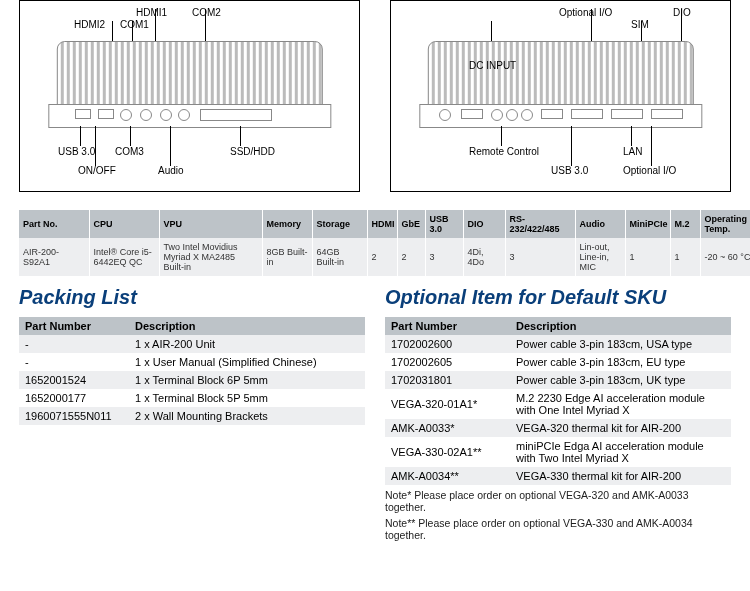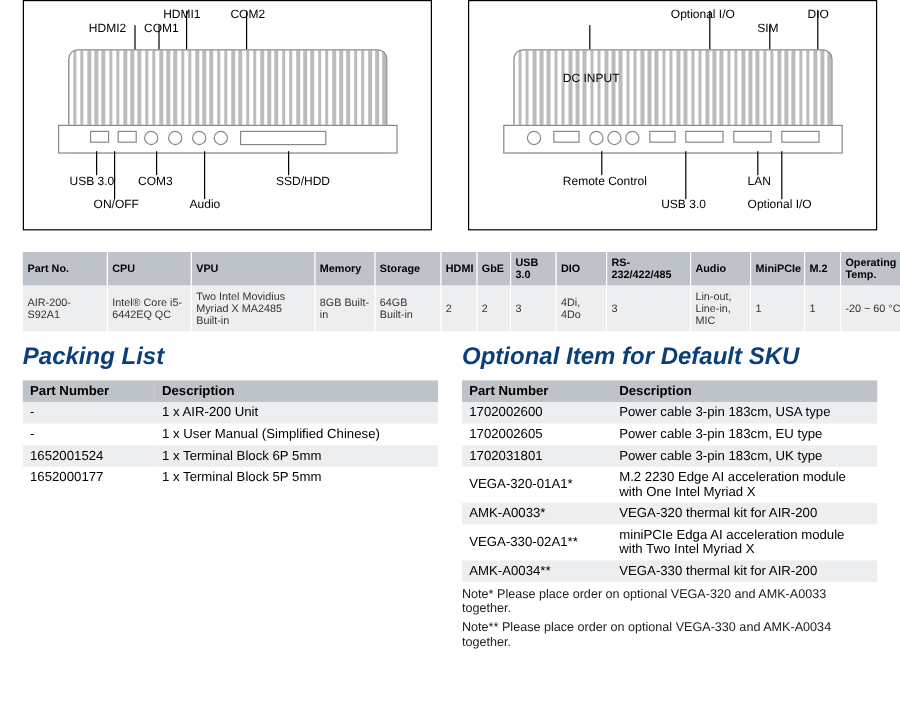--- a/index.html
+++ b/index.html
@@ -284,20 +284,24 @@
               <td>1 x User Manual (Simplified Chinese)</td>
             </tr>
         <tr>
               <td>1652001524</td>
               <td>1 x Terminal Block 6P 5mm</td>
             </tr>
         <tr>
               <td>1652000177</td>
               <td>1 x Terminal Block 5P 5mm</td>
             </tr>
+        <tr>
+              <td>1960071555N011</td>
+              <td>2 x Wall Mounting Brackets</td>
+            </tr>
       </tbody>
         </table>
     </div>
     <div class="col">
       <h2>Optional Item for Default SKU</h2>
       <table class="striped-table">
         <colgroup>
             <col style="width:125px">
             <col>
           </colgroup>

